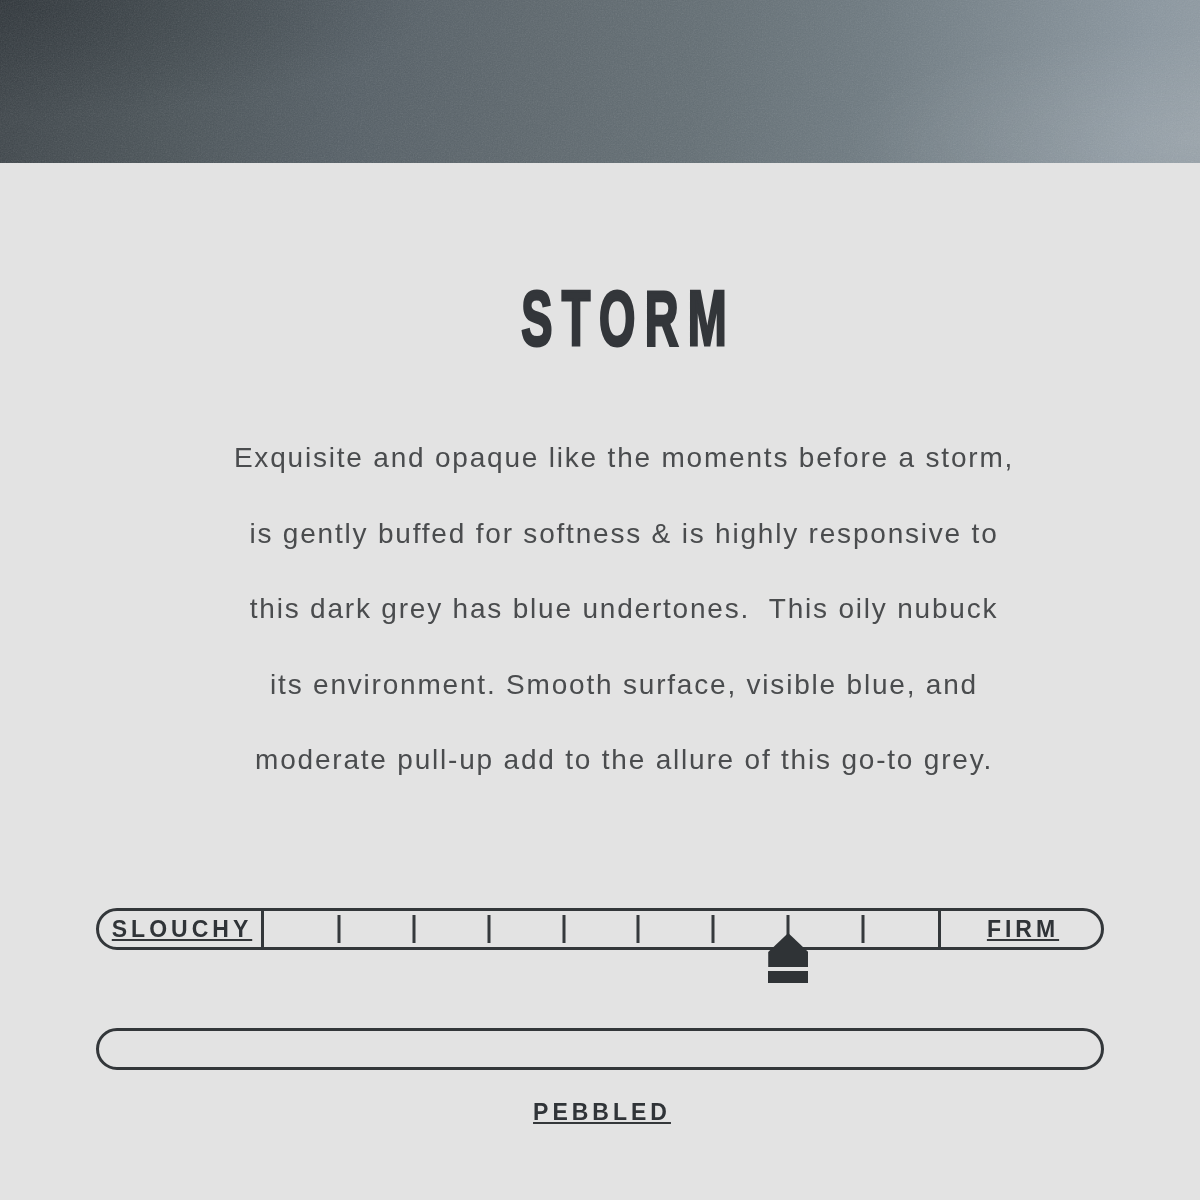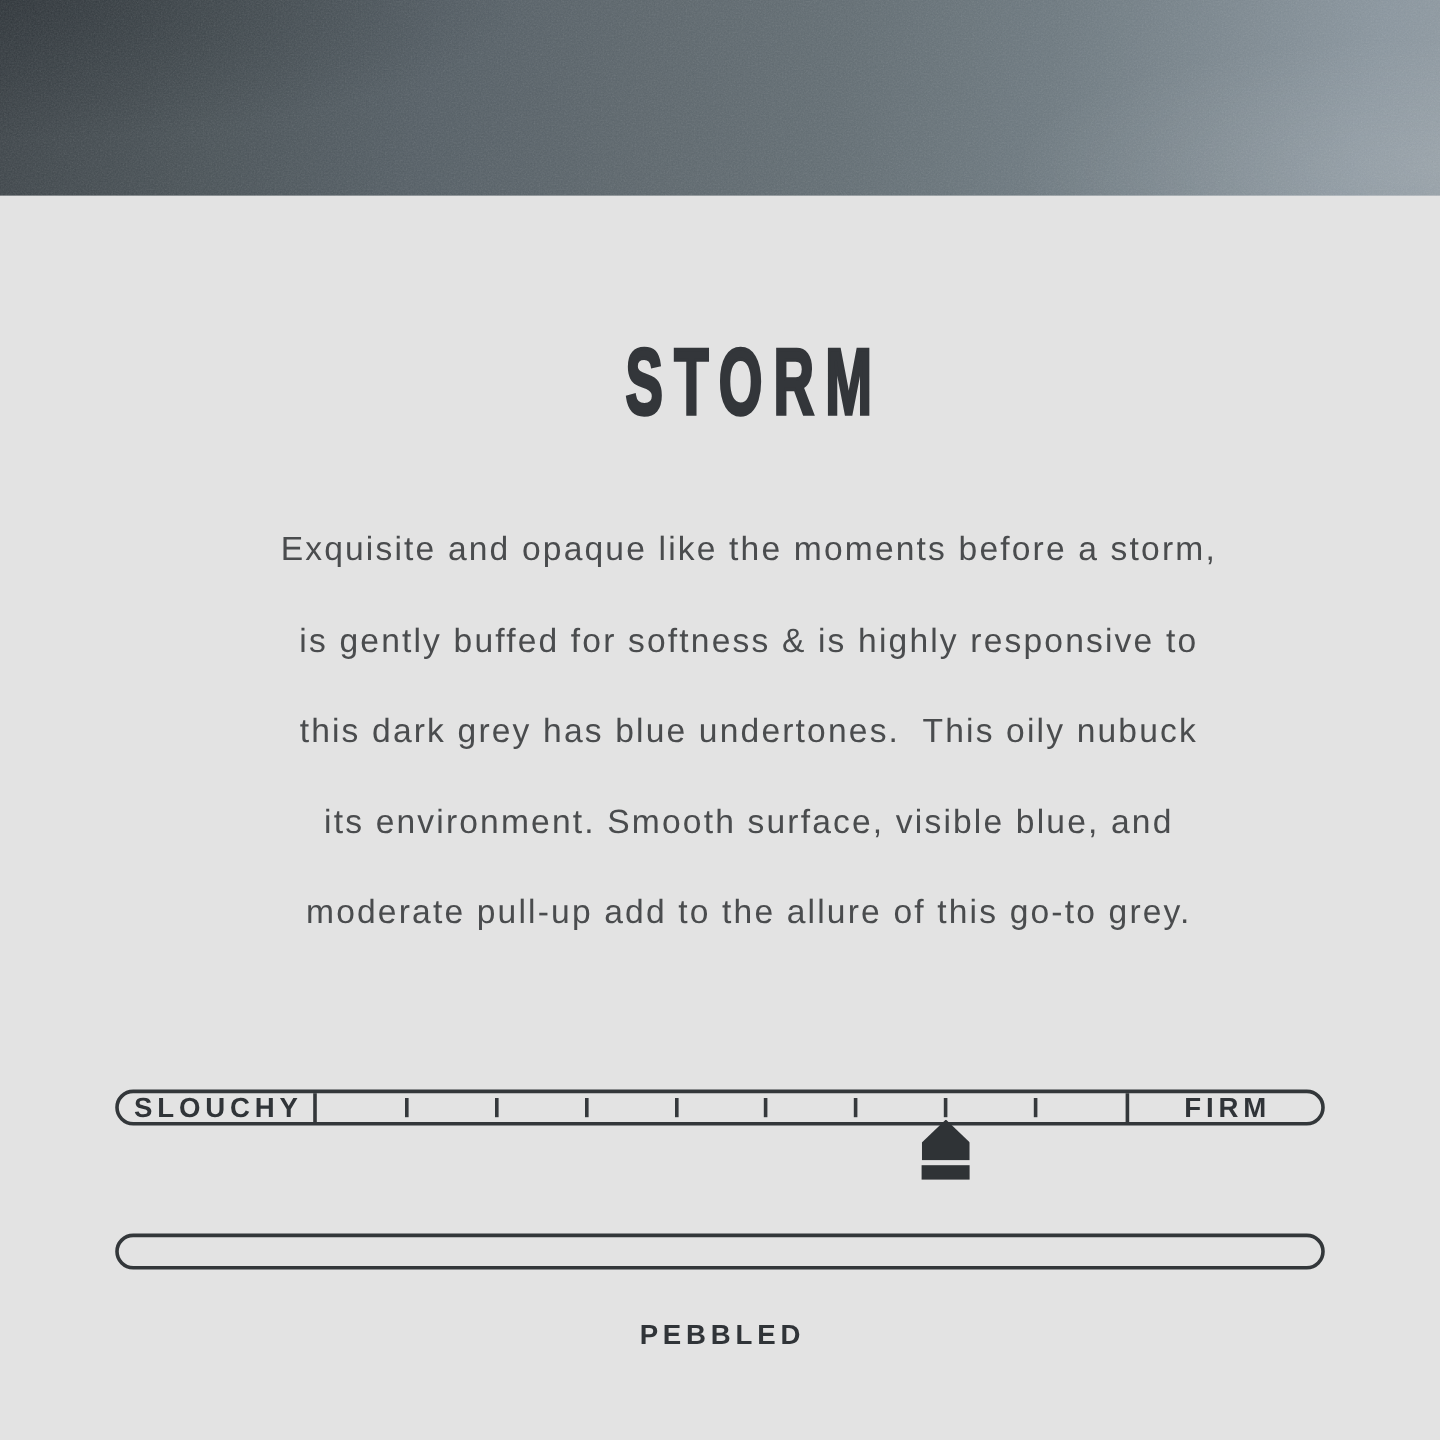--- a/index.html
+++ b/index.html
@@ -37,25 +37,26 @@
   }
   
   .description{
     position:absolute;top:420px;left:0;width:100%;
     text-align:center;
     font-size:28px;color:#4a4c4e;letter-spacing:1.8px;
   }
   .desc-line{line-height:75.5px;white-space:pre;}
   
   .slider{
-    position:absolute;left:96px;width:1008px;height:30px;
+    position:absolute;left:96px;width:1008px;height:42px;
     box-sizing:border-box;
     display:flex;
     border:3px solid #33373a;border-radius:21px;
     background:transparent;
+    text-decoration:underline;
   }
   .slider-1{top:908px;}
   .slider-2{top:1028px;flex-direction:column;}
   .cap{
     display:flex;align-items:center;justify-content:center;
     font-weight:700;font-size:23px;letter-spacing:4px;text-indent:4px;
     color:#303438;white-space:nowrap;
   }
   .cap.left{flex:0 0 162px;}
   .cap.right{flex:0 0 160px;}

